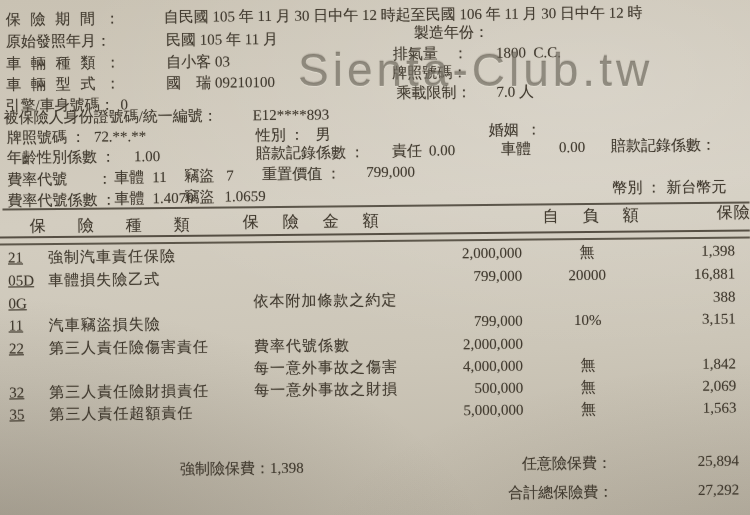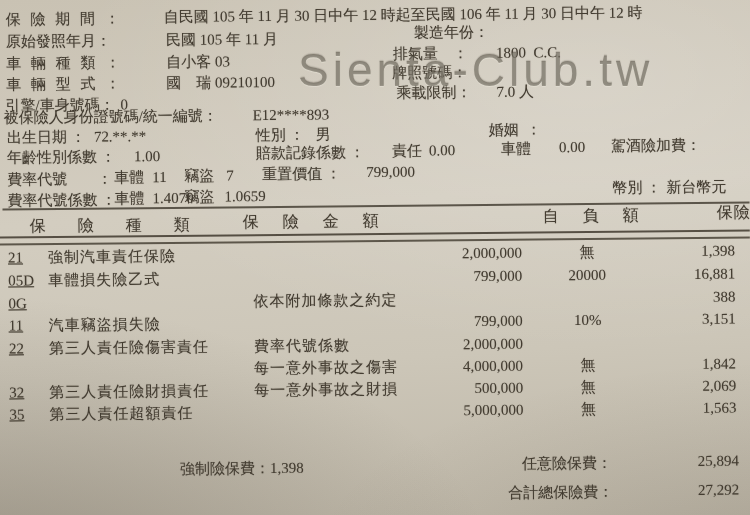--- a/index.html
+++ b/index.html
@@ -61,34 +61,34 @@
     <span class="t" style="left:394px;top:64px">牌照號碼：</span>
 
     <span class="t" style="left:7px;top:93px">引擎/車身號碼：</span>
     <span class="t" style="left:122px;top:93px">0</span>
     <span class="t" style="left:398px;top:84px">乘載限制：</span>
     <span class="t" style="left:498px;top:84px">7.0 人</span>
 
     <span class="t" style="left:5px;top:105px">被保險人身份證號碼/統一編號：</span>
     <span class="t" style="left:254px;top:105px">E12****893</span>
 
-    <span class="t" style="left:8px;top:125px">出生日期 ：</span>
+    <span class="t" style="left:8px;top:125px">牌照號碼 ：</span>
     <span class="t" style="left:95px;top:125px">72.**.**</span>
     <span class="t" style="left:257px;top:125px">性別 ：</span>
     <span class="t" style="left:317px;top:125px">男</span>
     <span class="t" style="left:490px;top:122px">婚姻  ：</span>
 
     <span class="t" style="left:8px;top:145px">年齡性別係數 ：</span>
     <span class="t" style="left:135px;top:145px">1.00</span>
     <span class="t" style="left:257px;top:143px">賠款記錄係數 ：</span>
     <span class="t" style="left:393px;top:142px">責任</span>
     <span class="t" style="left:430px;top:142px">0.00</span>
     <span class="t" style="left:502px;top:141px">車體</span>
     <span class="t" style="left:560px;top:140px">0.00</span>
-    <span class="t" style="left:612px;top:139px">駕酒險加費：</span>
+    <span class="t" style="left:612px;top:139px">賠款記錄係數：</span>
 
     <span class="t" style="left:8px;top:167px">費率代號　　：</span>
     <span class="t" style="left:115px;top:166px">車體</span>
     <span class="t" style="left:153px;top:166px">11</span>
     <span class="t" style="left:185px;top:165px">竊盜</span>
     <span class="t" style="left:227px;top:165px">7</span>
     <span class="t" style="left:263px;top:164px">重置價值 ：</span>
     <span class="t" style="left:367px;top:163px">799,000</span>
 
     <span class="t" style="left:8px;top:188px">費率代號係數 ：</span>

